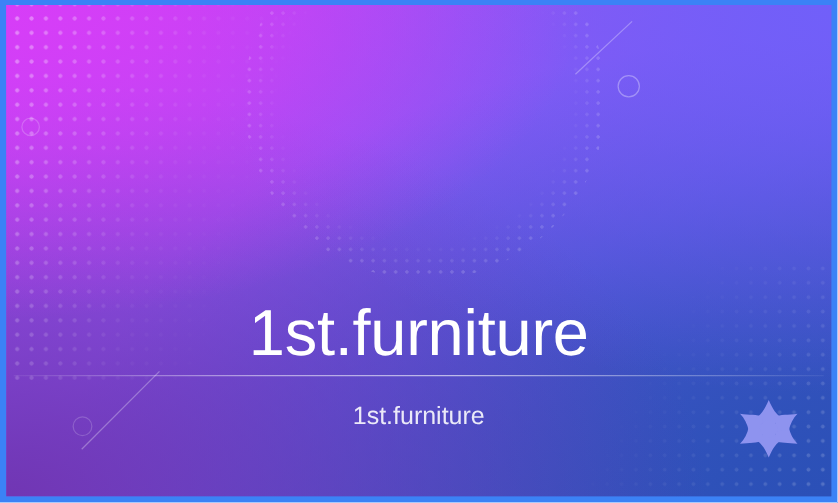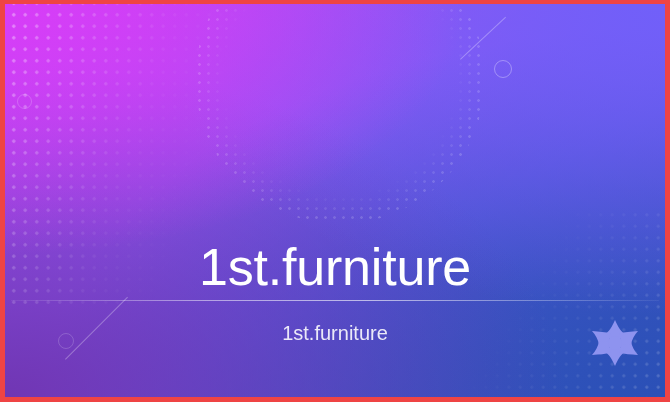--- a/index.html
+++ b/index.html
@@ -13,21 +13,21 @@
     overflow: hidden;
     font-family: "Liberation Sans", sans-serif;
   }
 
   
   .banner {
     position: relative;
     width: 670px;
     height: 402px;
     box-sizing: border-box;
-    background: #ef4444;
+    background: #3b82f6;
     padding: 4px 5px 5px 5px;
     overflow: hidden;
   }
 
   
   .canvas {
     position: relative;
     width: 100%;
     height: 100%;
     overflow: hidden;

